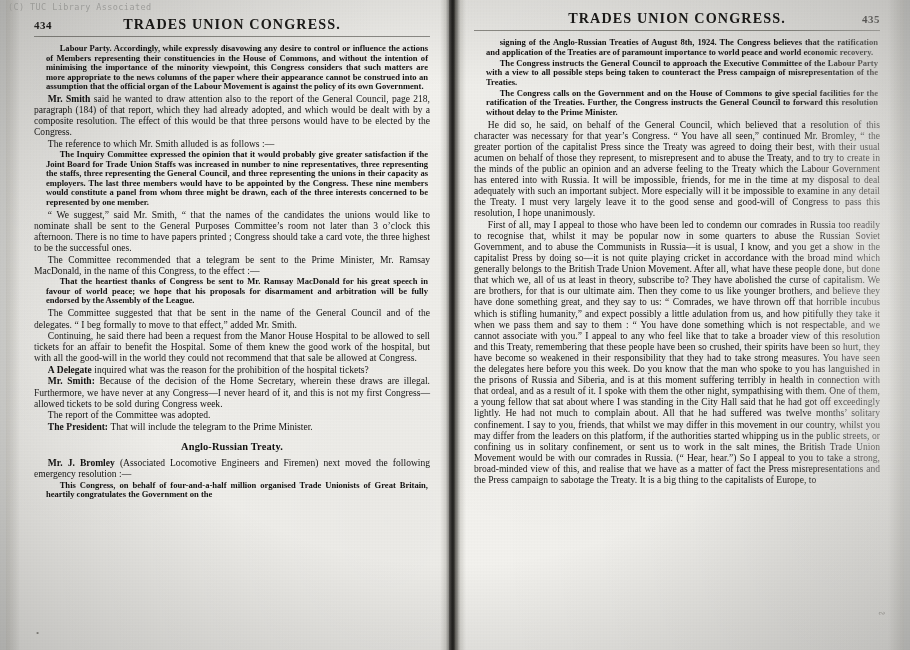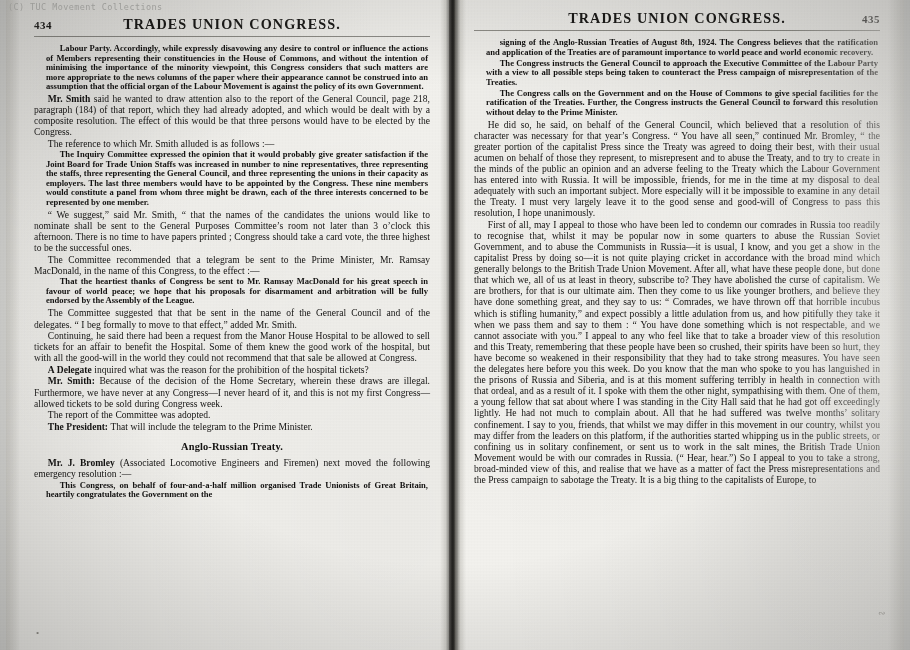--- a/index.html
+++ b/index.html
@@ -211,21 +211,21 @@
     color: #8d8b85;
     font-size: 9px;
     font-family: "Liberation Serif", serif;
   }
 </style>
 </head>
 <body>
 
 <div id="scan">
 
-  <div id="watermark">(C) TUC Movement Collections</div>
+  <div id="watermark">(C) TUC Library Associated</div>
 
   <div class="leaf" id="leaf-left"></div>
 
   <div class="leaf" id="leaf-right"></div>
 
   <div id="gutter"></div>
   <div id="gutter-dark"></div>
 
   <div class="page-inner" id="inner-left">
 

